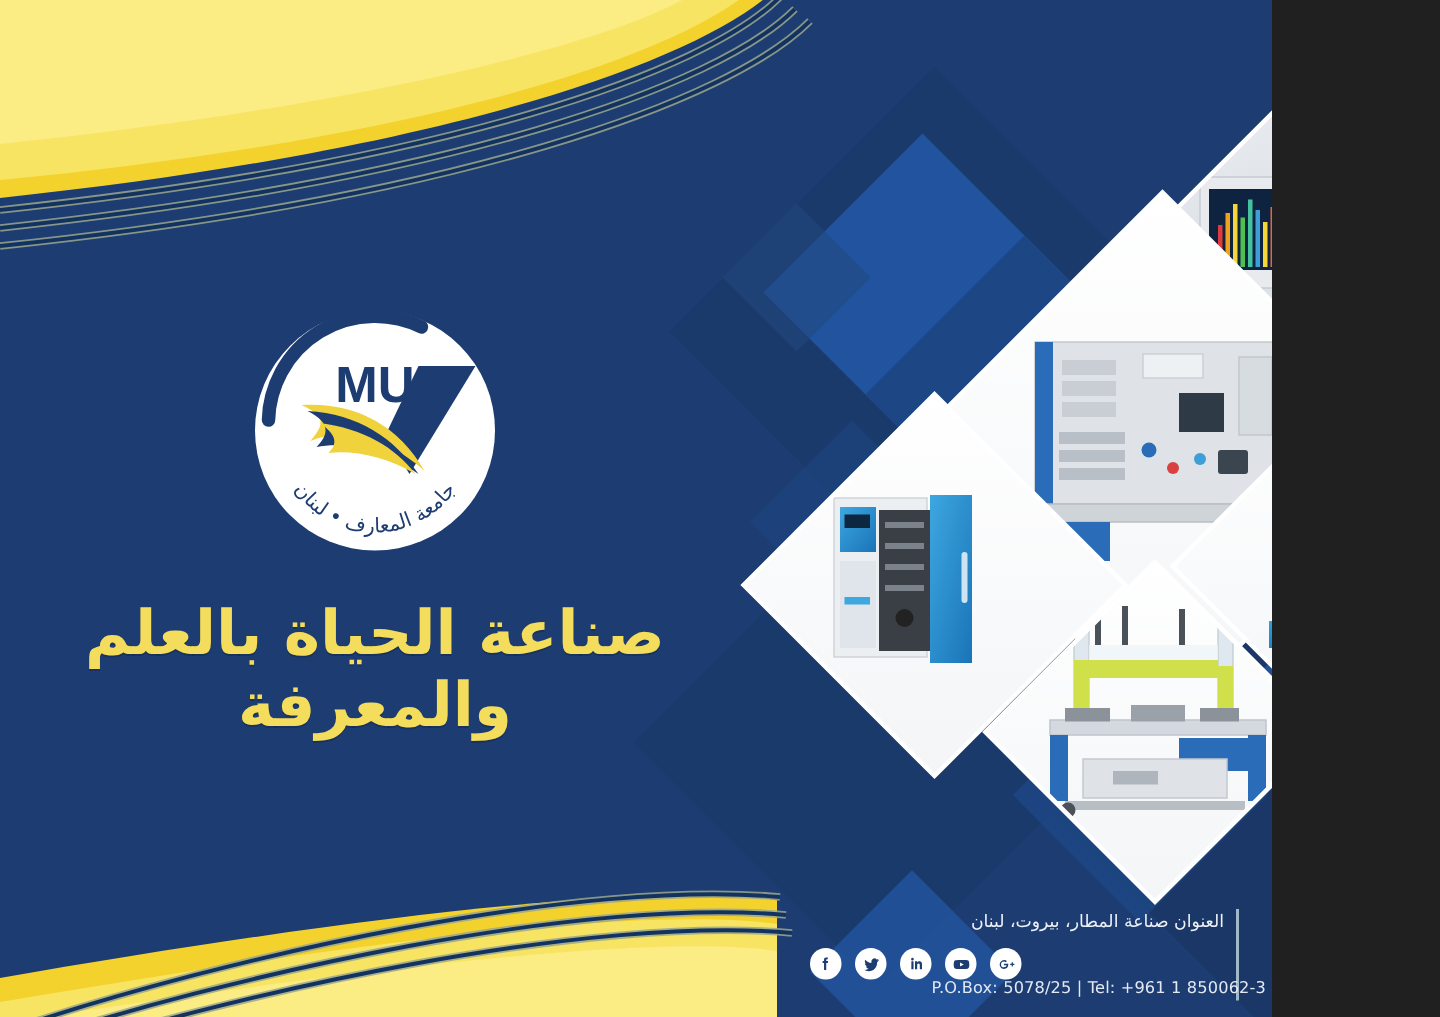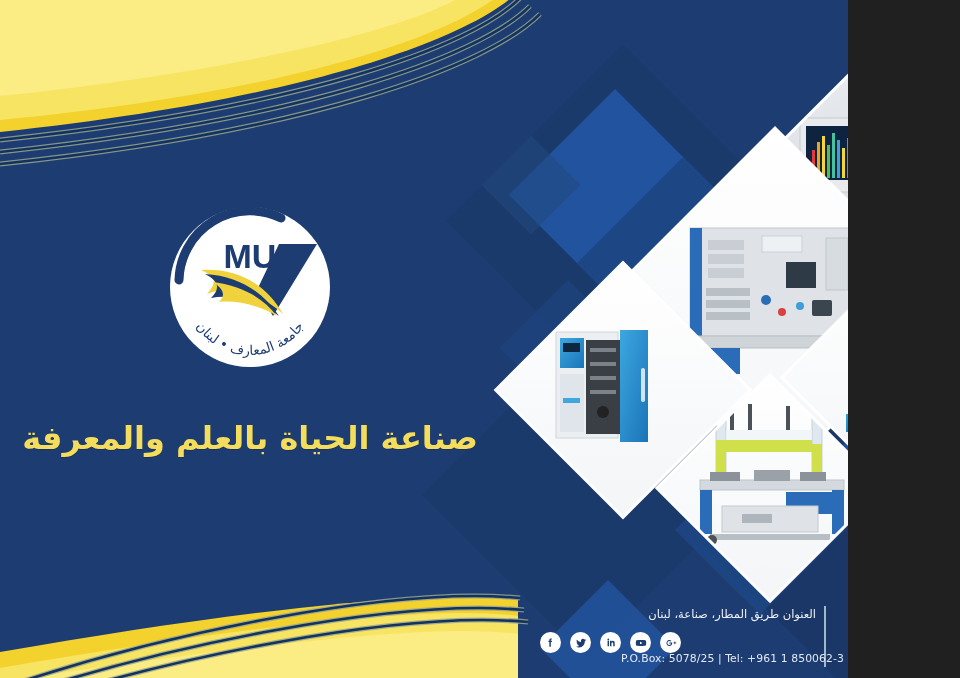--- a/index.html
+++ b/index.html
@@ -21,26 +21,25 @@
     display:flex;flex-direction:column;align-items:center;text-align:center;
   }
   #logo-mark{position:relative;width:178px;height:178px;}
   #logo-mark svg{display:block;width:178px;height:178px;}
 
   
   #tagline{
     position:absolute;left:0;top:398px;width:500px;
     text-align:center;
     color:#f4dc5c;
-    font-size:32px;
+    font-size:41px;
     font-weight:bold;
     letter-spacing:0px;
     direction:rtl;
     text-shadow:0 1px 0 rgba(0,0,0,.18);
-    margin-top:21px;
   }
 
   
   #social{
     position:absolute;left:540px;top:632px;
     display:flex;gap:9px;align-items:center;
   }
   .soc{
     width:21px;height:21px;border-radius:50%;
     background:#ffffff;
@@ -382,17 +381,17 @@
       </svg>
     </span>
     <span class="soc" title="Google Plus">
       <svg width="12" height="12" viewBox="0 0 24 24" fill="#1d3d72" aria-hidden="true">
         <path d="M8.6 11v2.1h3.5c-.2 1.3-1.4 2.7-3.5 2.7a3.9 3.9 0 1 1 0-7.8c1.1 0 1.9.5 2.4.9l1.6-1.6A6 6 0 1 0 8.6 18c3.5 0 5.8-2.4 5.8-5.9 0-.4 0-.7-.1-1.1zM20.5 11v-2h-1.6v2h-2v1.6h2v2h1.6v-2h2V11z"></path>
       </svg>
     </span>
   </div>
 
   <div id="contact">
-    <div class="ar">العنوان طريق المطار، صناعة، لبنان</div>
+    <div class="ar">العنوان صناعة المطار، بيروت، لبنان</div>
     <div class="ln">P.O.Box: 5078/25 | Tel: +961 1 850062-3</div>
   </div>
 
 </div>
 
 </body></html>

